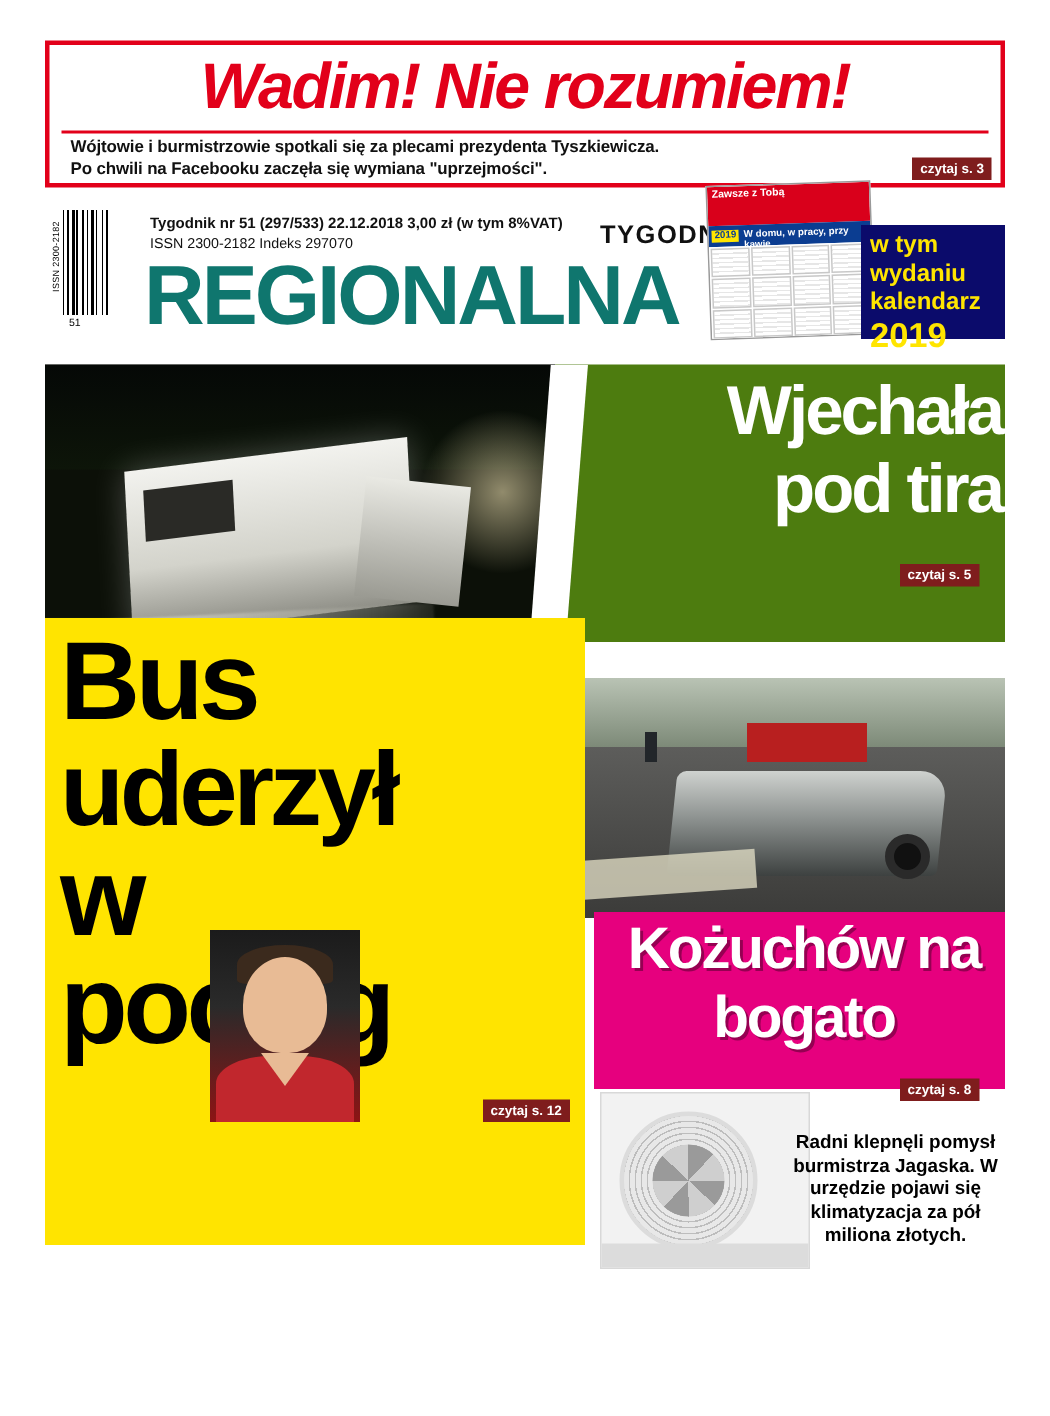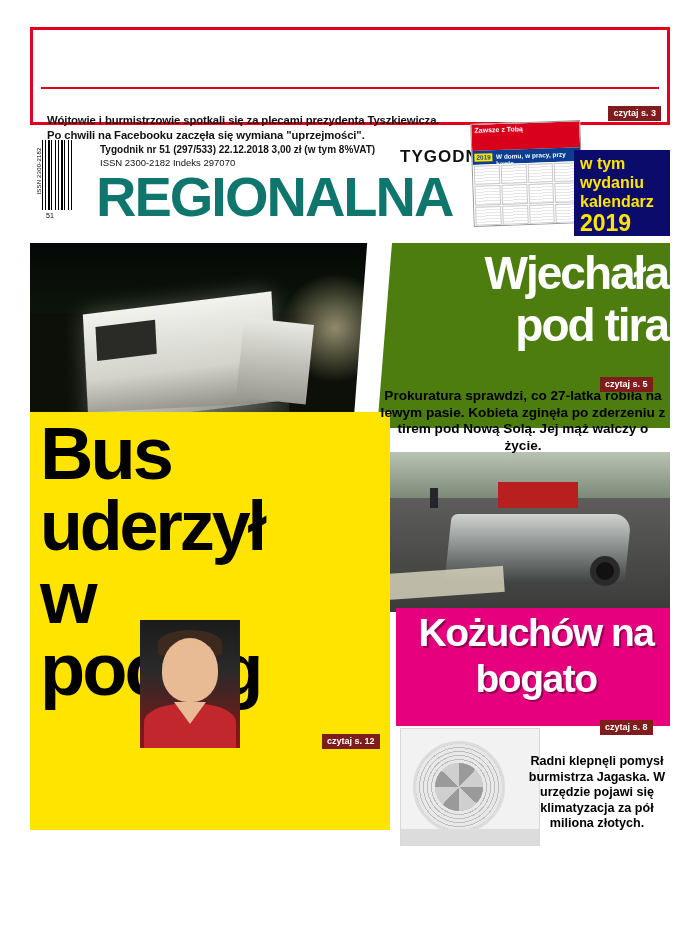--- a/index.html
+++ b/index.html
@@ -43,21 +43,20 @@
   }
   .banner-sub {
     position: absolute;
     left: 14px; top: 61px;
     width: 500px;
     color: #111;
     font-size: 11.3px;
     font-weight: bold;
     line-height: 14.5px;
     letter-spacing: -0.1px;
-    margin-top: 22px;
   }
   .read-tag {
     background: #7f1d1d;
     color: #ffffff;
     font-weight: bold;
     font-size: 9px;
     padding: 2px 5px 2px 5px;
     display: inline-block;
     line-height: 11px;
     white-space: nowrap;
@@ -124,21 +123,21 @@
     color: #0f766e;
     letter-spacing: -2px;
     line-height: 58px;
     white-space: nowrap;
   }
 
   
   .cal-promo {
     position: absolute;
     right: 30px; top: 150px;
-    width: 96px; height: 86px;
+    width: 96px; height: 76px;
     background: #0b0b6b;
     color: #ffe500;
     font-weight: bold;
     font-size: 16px;
     line-height: 19px;
     padding: 4px 4px 0 6px;
     text-align: left;
   }
   .cal-promo .yr { font-size: 23px; line-height: 24px; }
   .cal-img {
@@ -452,20 +451,21 @@
   .bottom-white {
     position:absolute; left:0; bottom:0; width:700px; height:96px; background:#fff;
   }
 </style>
 </head>
 <body>
 
 <div class="page">
 
   <div class="banner">
+    <div class="banner-headline">Wadim! Nie rozumiem!</div>
     <div class="banner-rule"></div>
     <div class="banner-sub">
       <div>Wójtowie i burmistrzowie spotkali się za plecami prezydenta Tyszkiewicza.</div>
       <div>Po chwili na Facebooku zaczęła się wymiana "uprzejmości".</div>
     </div>
     <div class="banner-read">
       <span class="read-tag">czytaj s. 3</span>
     </div>
   </div>
 
@@ -524,21 +524,20 @@
     <div class="hl">
       <span>Wjechała</span>
       <span class="l2">pod tira</span>
     </div>
   </div>
 
   <div class="read-right">
     <span class="read-tag">czytaj s. 5</span>
   </div>
 
-  <div class="lead-block">Prokuratura sprawdzi, co 27-latka robiła na lewym pasie. Kobieta zginęła po zderzeniu z tirem pod Nową Solą. Jej mąż walczy o życie.</div>
 
   <div class="photo-car">
     <div class="sky"></div>
     <div class="road"></div>
     <div class="redtruck"></div>
     <div class="person"></div>
     <div class="wreck"></div>
     <div class="wheel"></div>
     <div class="debris2"></div>
   </div>

